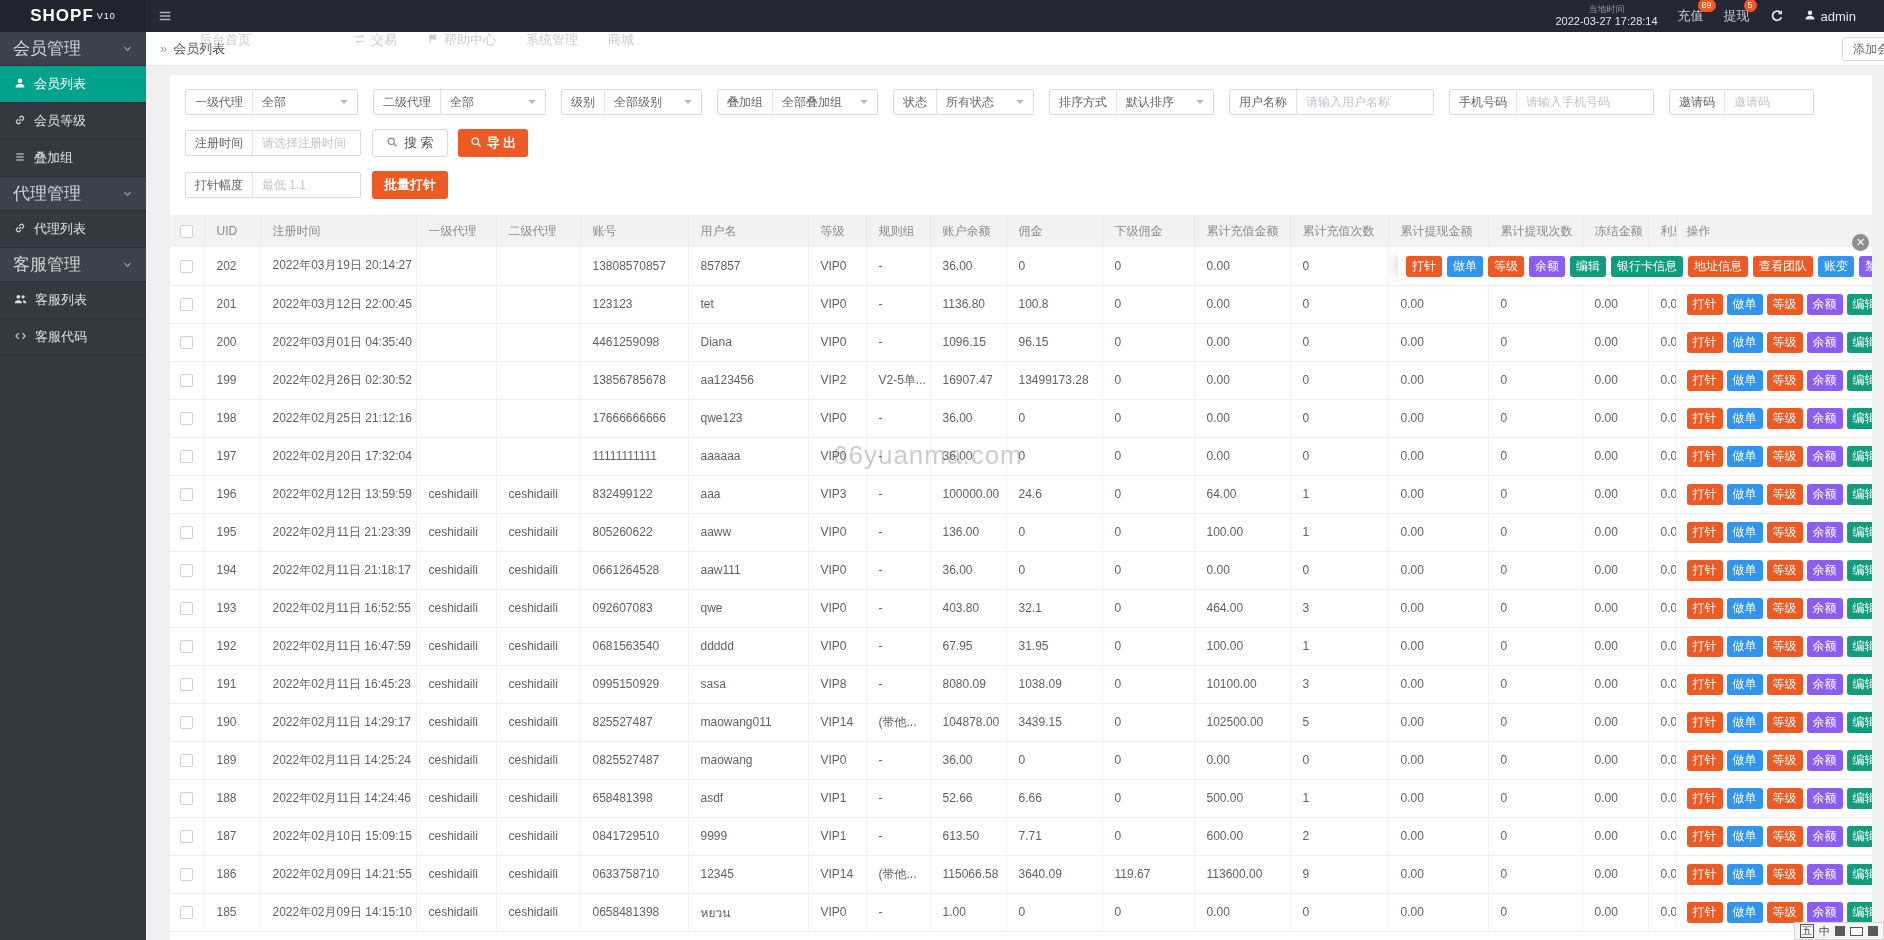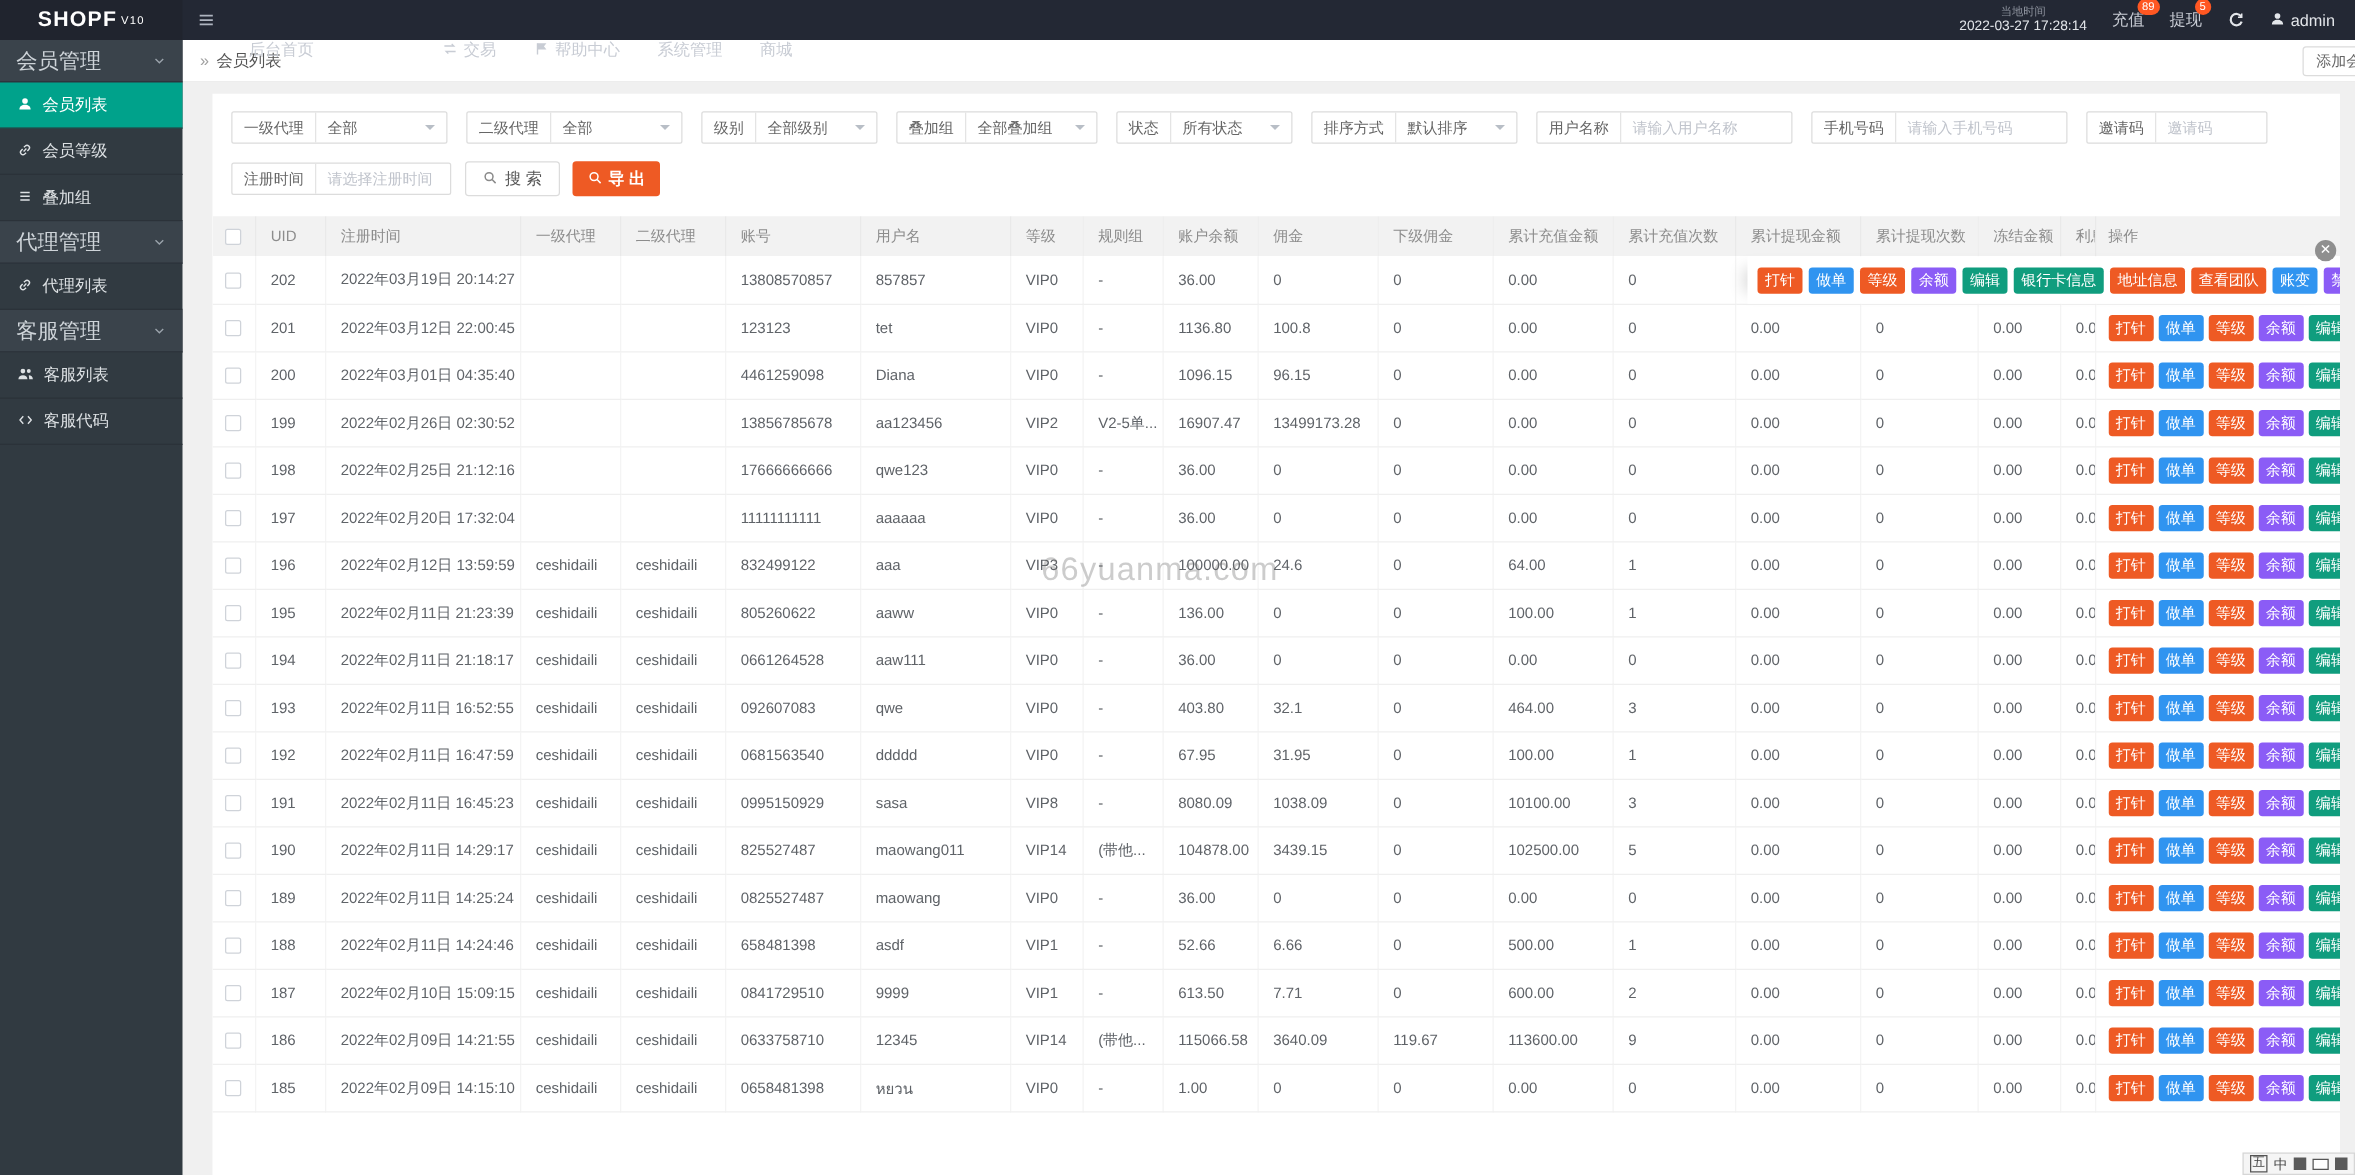--- a/index.html
+++ b/index.html
@@ -8,21 +8,21 @@
 
   
   .topbar { position:absolute; left:0; top:0; right:0; height:32px; background:#232834; color:#c8ccd4; display:flex; align-items:stretch; z-index:40; }
   .logo { width:146px; display:flex; align-items:center; justify-content:center; color:#fff; font-size:17px; letter-spacing:1px; background:#20242e; font-weight:bold; }
   .logo sup { font-size:9px; margin-left:3px; font-weight:normal; }
   .hamburger { width:38px; display:flex; align-items:center; justify-content:center; cursor:pointer; color:#aeb4bf; }
   .topmenu { display:flex; align-items:stretch; }
   .tm-item { padding:0 15px; display:flex; align-items:center; gap:5px; font-size:13px; cursor:pointer; white-space:nowrap;margin-top:40px; }
   .tm-item.active { background:#00a28b; color:#fff; }
   .tm-item svg { flex:0 0 auto; }
-  .topbar-right { margin-left:auto; display:flex; align-items:center; padding-right:16px; gap:20px; }
+  .topbar-right { margin-left:auto; display:flex; align-items:center; padding-right:28px; gap:20px; }
   .localtime { text-align:center; line-height:1.25; }
   .lt1 { font-size:9px; color:#8e939e; }
   .lt2 { font-size:11px; color:#e3e6ea; }
   .tb-badge-item { position:relative; font-size:13px; cursor:pointer; }
   .badge { position:absolute; top:-8px; left:100%; margin-left:-6px; background:#ff5722; color:#fff; font-size:9px; border-radius:8px; padding:1px 4px; font-style:normal; line-height:1.2; }
   .tb-admin { display:flex; gap:5px; font-size:13px; align-items:center; color:#e3e6ea; cursor:pointer; }
   .refresh-ic { cursor:pointer; display:flex; align-items:center; }
 
   
   .sidebar { position:absolute; top:32px; left:0; bottom:0; width:146px; background:#313a41; z-index:30; }
@@ -292,20 +292,29 @@
     </button>
     <button class="btn-solid" style="margin-left:-5px">
       <span><svg width="12" height="12" viewBox="0 0 16 16" fill="none" stroke="#fff" stroke-width="1.6">
             <circle cx="7" cy="7" r="4.2"></circle>
             <path d="M10.2 10.2L14 14"></path>
           </svg></span>
       <span>导 出</span>
     </button>
   </div>
 
+  <div class="frow">
+    <div class="fgroup" style="width:176px">
+      <span class="fg-label">打针幅度</span>
+      <span class="fg-input">
+        <input style="width: 98px;" placeholder="最低 1.1">
+      </span>
+    </div>
+    <button class="btn-solid" style="margin-left:-4px">批量打针</button>
+  </div>
 
   <div class="table-wrap" id="table-wrap">
       <table>
         <colgroup>
           <col style="width:34px">
           <col style="width:56px">
           <col style="width:156px">
           <col style="width:80px">
           <col style="width:84px">
           <col style="width:108px">

